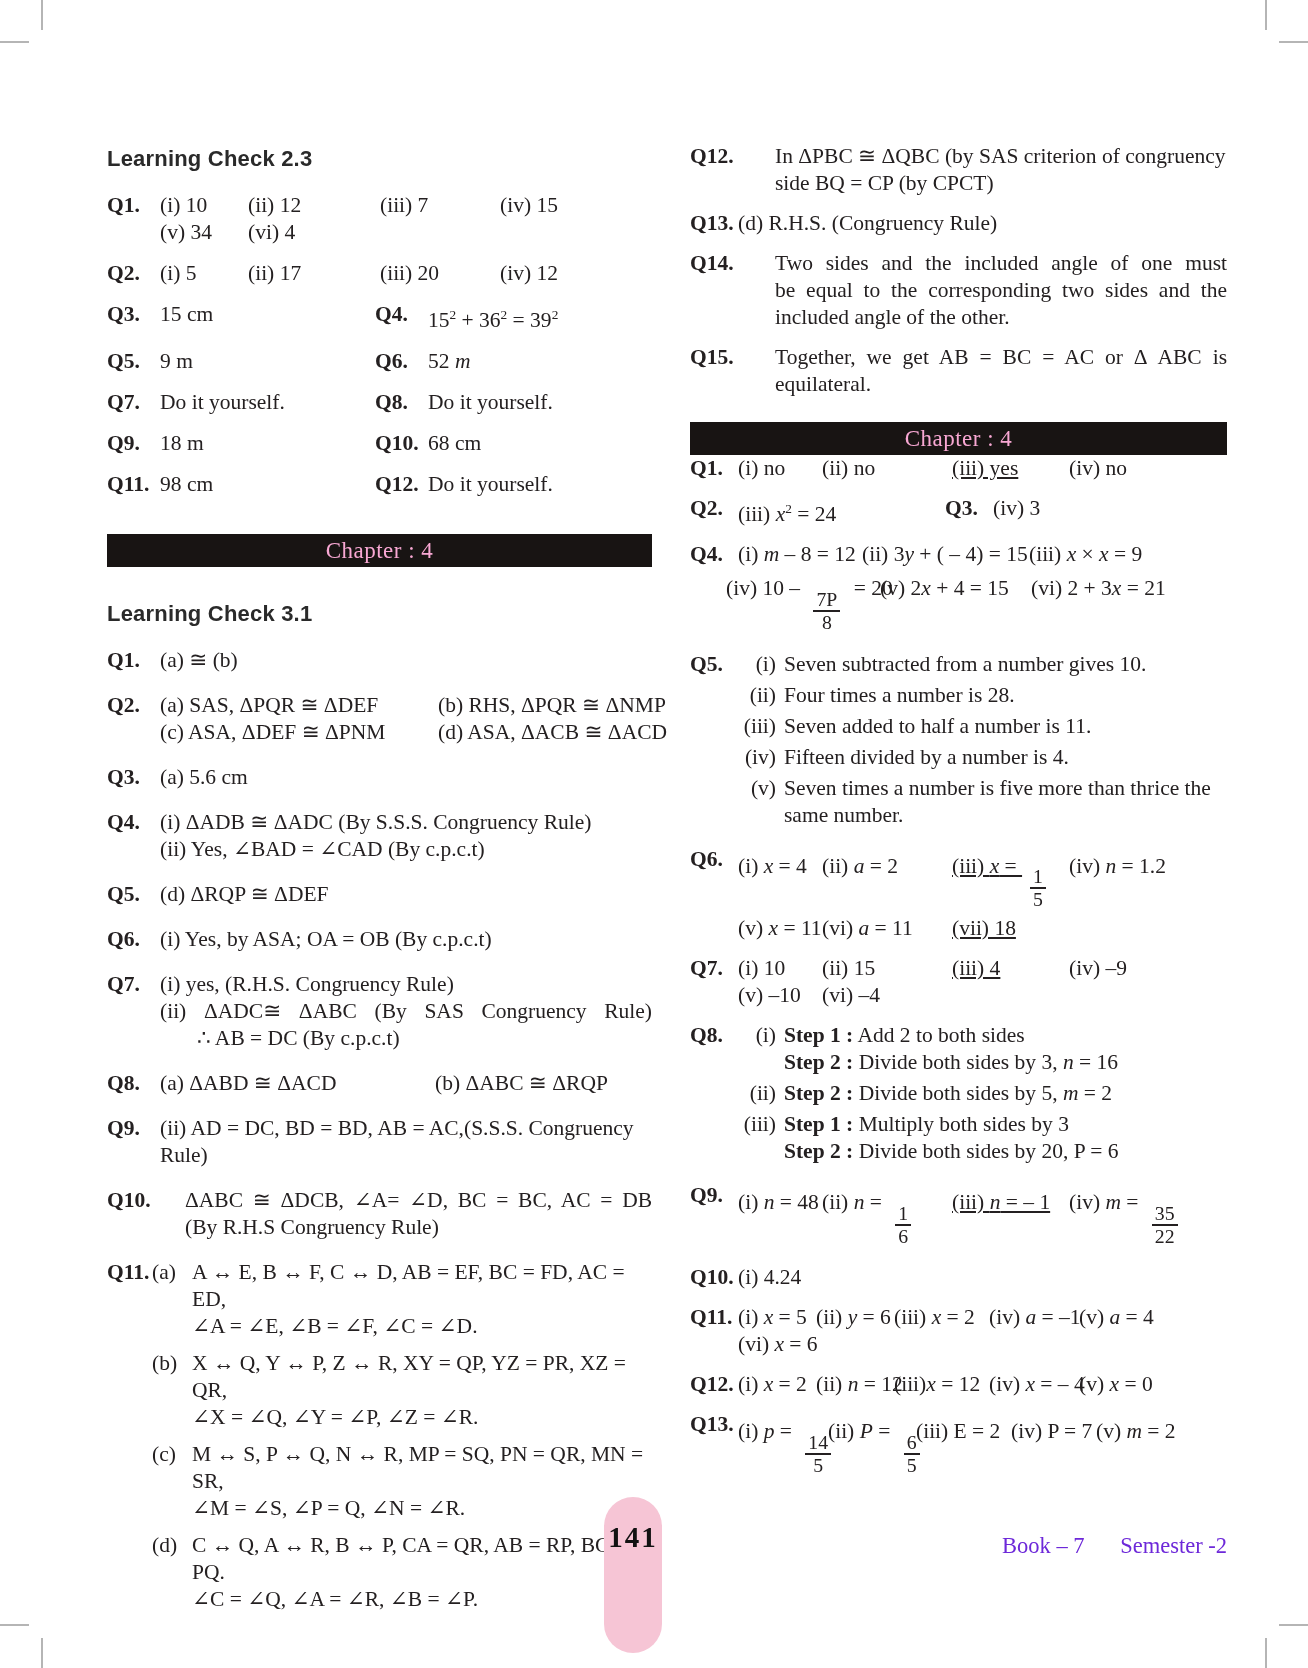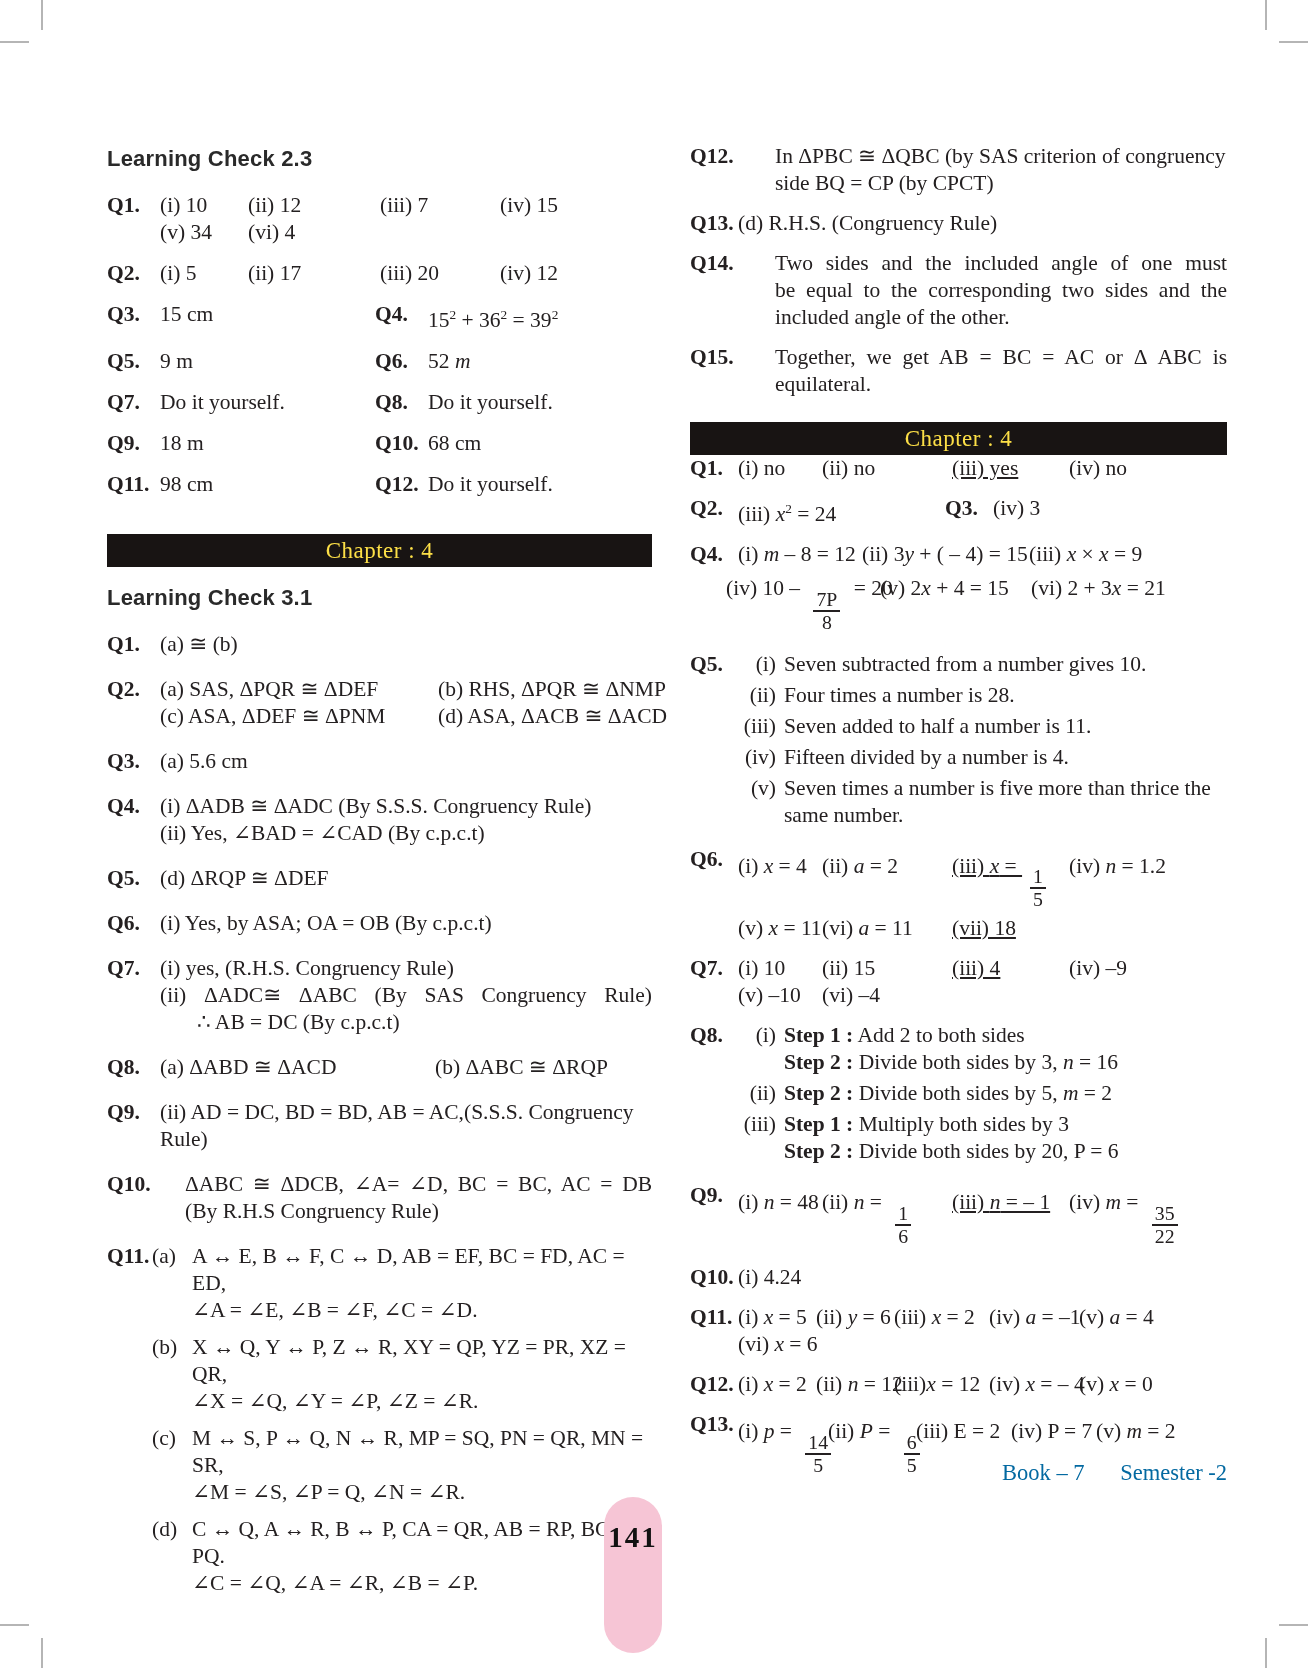--- a/index.html
+++ b/index.html
@@ -12,21 +12,21 @@
   .tlv{left:41px;top:0;} .tlh{left:0;top:41px;}
   .trv{left:1265px;top:0;} .trh{left:1279px;top:41px;}
   .blh{left:0;top:1624px;} .blv{left:41px;top:1638px;}
   .brv{left:1265px;top:1638px;} .brh{left:1279px;top:1624px;}
   
   .col{position:absolute;top:146px;}
   .left{left:107px;width:545px;}
   .right{left:690px;top:143px;width:537px;}
   .title{font-family:"Liberation Sans","DejaVu Sans",sans-serif;font-weight:bold;font-size:22px;
          margin:0 0 20px 0;color:#2a2a2a;letter-spacing:.2px;}
-  .t31{margin-top:18px;}
+  .t31{margin-top:34px;}
   .t41{margin-top:30px;}
   .item{display:flex;margin-bottom:14px;}
   .sec31 .item{margin-bottom:18px;}
   .right .item{margin-bottom:13px;}
   .q{flex:0 0 53px;font-weight:bold;line-height:27px;}
   .right .q{flex:0 0 48px;}
   .right .qp{flex:0 0 85px;}
   .left .qn{flex:0 0 45px;}
   .body{flex:1;min-width:0;}
   .line{line-height:27px;}
@@ -45,30 +45,30 @@
   .sub{flex:0 0 40px;line-height:27px;}
   .right .sub{flex:0 0 38px;text-align:right;margin-right:8px;}
   .subrow{display:flex;margin-bottom:10px;}
   .right .subrow{margin-bottom:4px;}
   .subbody{flex:1;}
   .just{text-align:justify;text-align-last:justify;}
   .ind37{padding-left:37px;}
   .ind25{padding-left:25px;}
   .hang{margin-left:-12px;}
   .fl{padding:7px 0 5px;}
-  .bar{background:#181413;color:#fde047;text-align:center;height:33px;line-height:33px;font-size:23px;letter-spacing:.5px;}
+  .bar{background:#181413;color:#f9a8d4;text-align:center;height:33px;line-height:33px;font-size:23px;letter-spacing:.5px;}
   .left .bar{margin:36px 0 0 0;}
   .right .bar{margin:24px 0 0 0;}
   sup{font-size:.62em;}
   i{font-style:italic;}
   .frac{display:inline-flex;flex-direction:column;align-items:center;font-size:.92em;line-height:1.05;
         vertical-align:-0.55em;margin:0 8px;}
   .frac .fn{border-bottom:2px solid currentColor;padding:0 3px;}
   .frac .fd{padding:0 3px;}
-  .footer-right{position:absolute;top:1460px;left:690px;width:537px;text-align:right;font-size:22.5px;color:#0369a1;}
+  .footer-right{position:absolute;top:1533px;left:690px;width:537px;text-align:right;font-size:22.5px;color:#6d28d9;}
   .footer-right span{margin-left:30px;}
   .pill{position:absolute;left:604px;top:1497px;width:58px;height:156px;border-radius:29px;background:#f6c5d5;}
   .pill span{display:block;text-align:center;margin-top:24px;font-weight:bold;font-size:29px;letter-spacing:2px;color:#121212;}
 </style>
 </head>
 <body>
 
 <div class="page">
 
   <div class="mark mv tlv"></div>

